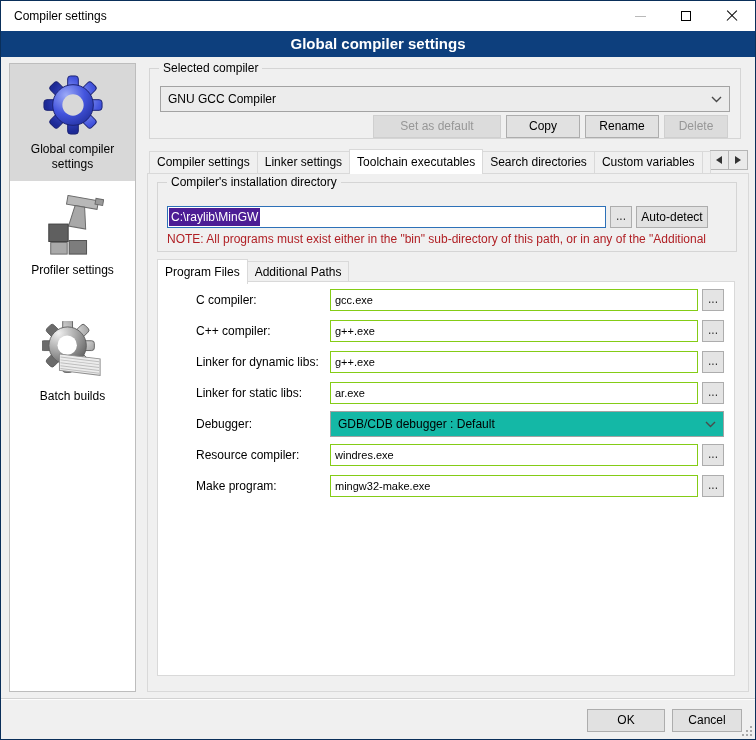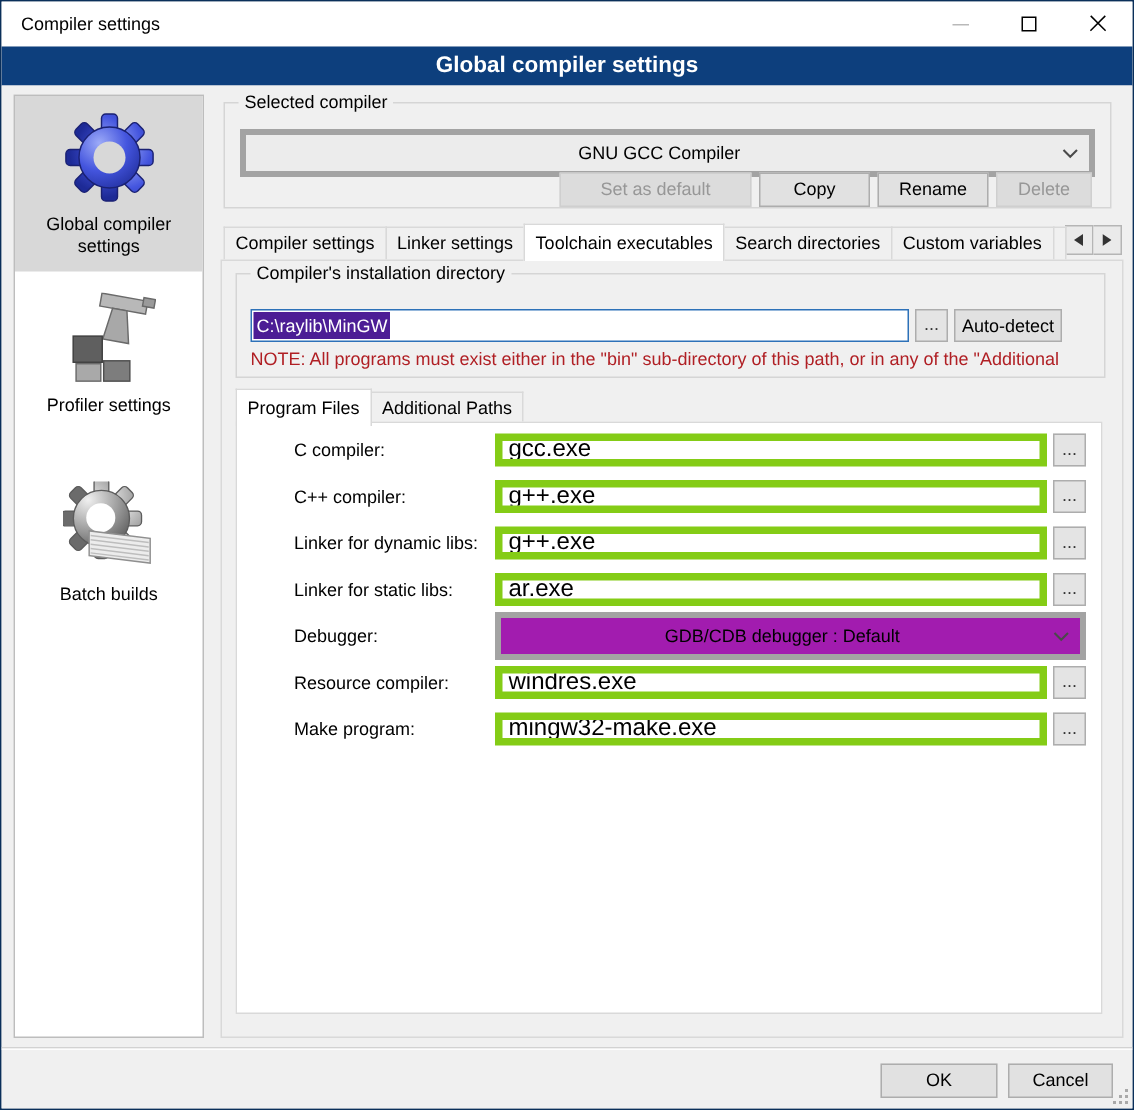--- a/index.html
+++ b/index.html
@@ -33,22 +33,22 @@
   .side-item.selected{background:#d8d8d8;}
   .side-item .icon-wrap{height:66px;display:flex;align-items:center;justify-content:center;}
   .side-item .side-label{margin-top:4px;line-height:15px;}
   .side-item + .side-item{margin-top:4px;}
   .side-item:nth-child(3){margin-top:24px;}
   
   .groupbox{position:absolute;border:1px solid #d5d5d5;}
   .group-legend{position:absolute;top:-8px;left:9px;background:#f0f0f0;padding:0 4px;line-height:14px;}
   
   .compiler-group{left:148px;top:11px;width:592px;height:71px;}
-  .combo{display:flex;align-items:center;border:4px solid #a3a3a3;background:#ececec;
-    height:22px;padding:12px 7px;text-align:center;}
+  .combo{display:flex;align-items:center;border:1px solid #a3a3a3;background:#ececec;
+    height:22px;padding:12px 7px;}
   .combo .combo-text{flex:1;overflow:hidden;white-space:nowrap;}
   .combo svg{flex:none;}
   .main-combo{position:absolute;left:10px;right:10px;top:17px;}
   .btn{display:inline-block;background:#e1e1e1;border:1px solid #adadad;
     text-align:center;line-height:21px;height:23px;font-size:12px;cursor:default;}
   .btn.disabled{color:#979797;border-color:#cfcfcf;background:#dcdcdc;}
   .compiler-buttons{position:absolute;left:10px;right:12px;top:46px;display:flex;gap:5px;justify-content:flex-end;}
   .compiler-buttons .btn.w128{width:128px;}
   .compiler-buttons .btn.w74{width:74px;}
   .compiler-buttons .btn.w64{width:64px;}
@@ -77,24 +77,24 @@
   .autodetect-btn{width:72px;height:22px;line-height:20px;flex:none;}
   .note-text{position:absolute;left:9px;top:49px;right:4px;color:#b01f24;
     white-space:nowrap;overflow:hidden;}
   
   .subtabstrip{position:absolute;left:9px;top:85px;right:12px;height:24px;
     display:flex;align-items:flex-end;}
   .subpanel{position:absolute;left:9px;top:107px;width:578px;height:395px;
     background:#fff;border:1px solid #d9d9d9;padding:7px 10px;}
   .form-row{display:flex;align-items:center;height:22px;margin-bottom:9px;margin-left:28px;}
   .form-label{width:134px;flex:none;line-height:14px;}
-  .textbox{flex:1;height:22px;border:5px solid #84cc16;background:#fff;
-    font-family:"Liberation Sans",sans-serif;font-size:16px;padding:2px 4px;margin:0;min-width:0;}
+  .textbox{flex:1;height:22px;border:1px solid #84cc16;background:#fff;
+    font-family:"Liberation Sans",sans-serif;font-size:11px;padding:2px 4px;margin:0;min-width:0;}
   .form-row .browse-btn{margin-left:4px;}
-  .debugger-combo{flex:1;background:#a21caf;}
+  .debugger-combo{flex:1;background:#14b8a6;}
   
   .footer-line{position:absolute;left:0;right:0;top:641px;height:2px;
     border-top:1px solid #d2d2d2;border-bottom:1px solid #fdfdfd;}
   .ok-btn{position:absolute;left:586px;top:652px;width:78px;}
   .cancel-btn{position:absolute;left:671px;top:652px;width:70px;}
   .resize-grip{position:absolute;right:2px;bottom:2px;width:13px;height:13px;}
 </style>
 </head>
 <body>
 

